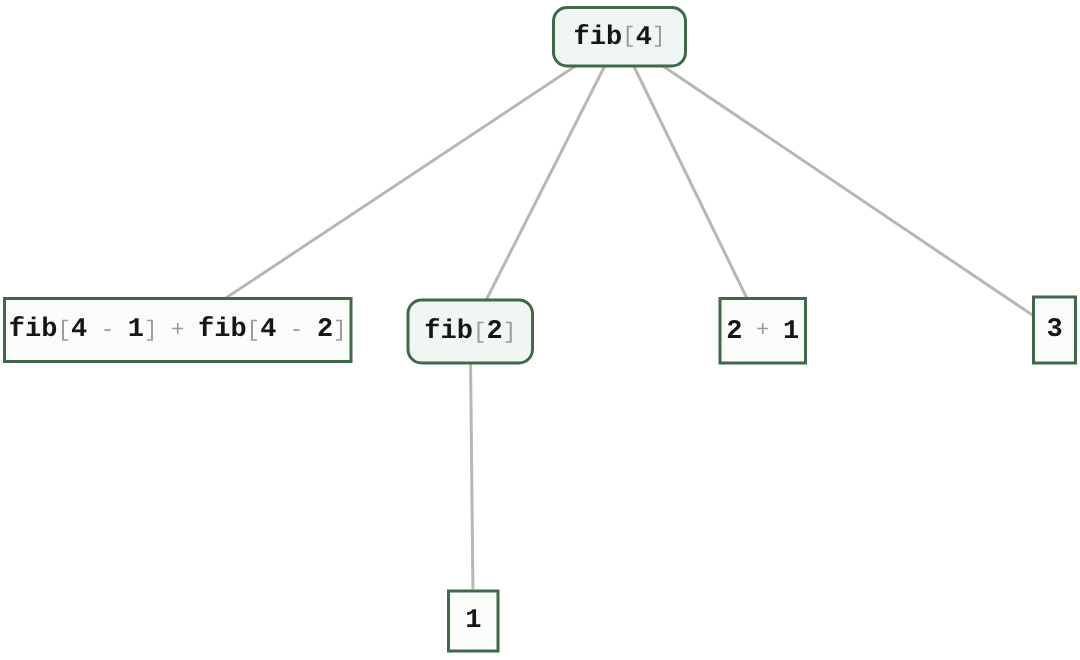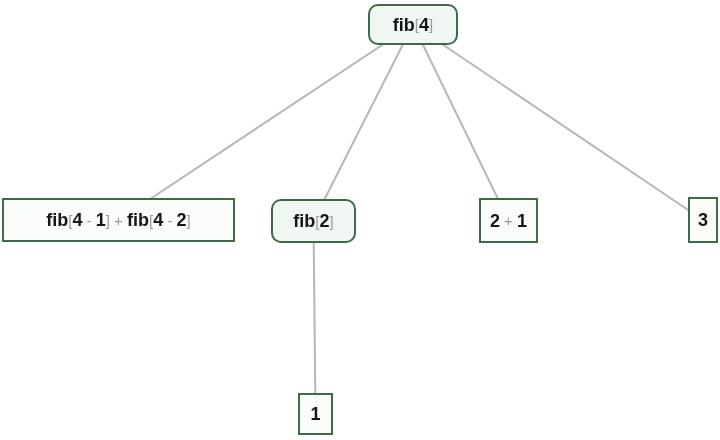--- a/index.html
+++ b/index.html
@@ -6,21 +6,21 @@
     margin: 0;
     padding: 0;
     background: #ffffff;
     overflow: hidden;
   }
   .canvas {
     position: relative;
     width: 720px;
     height: 440px;
     background: #ffffff;
-    font-family: Liberation Sans, sans-serif;
+    font-family: Liberation Mono, monospace;
   }
   svg.edge-layer {
     position: absolute;
     left: 0; top: 0;
     width: 720px; height: 440px;
   }
   .node-layer {
     position: absolute;
     left: 0; top: 0;
     width: 720px; height: 440px;

